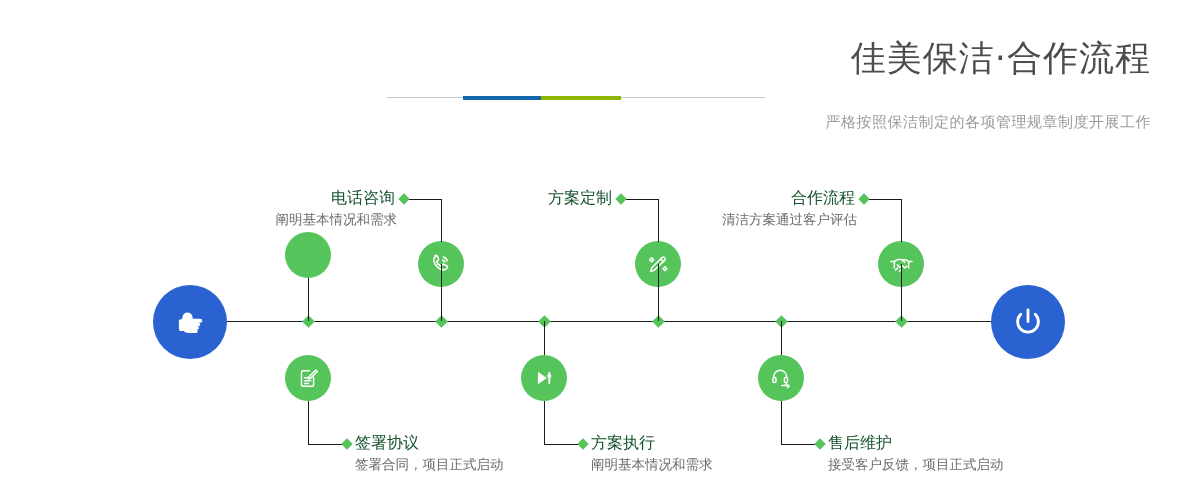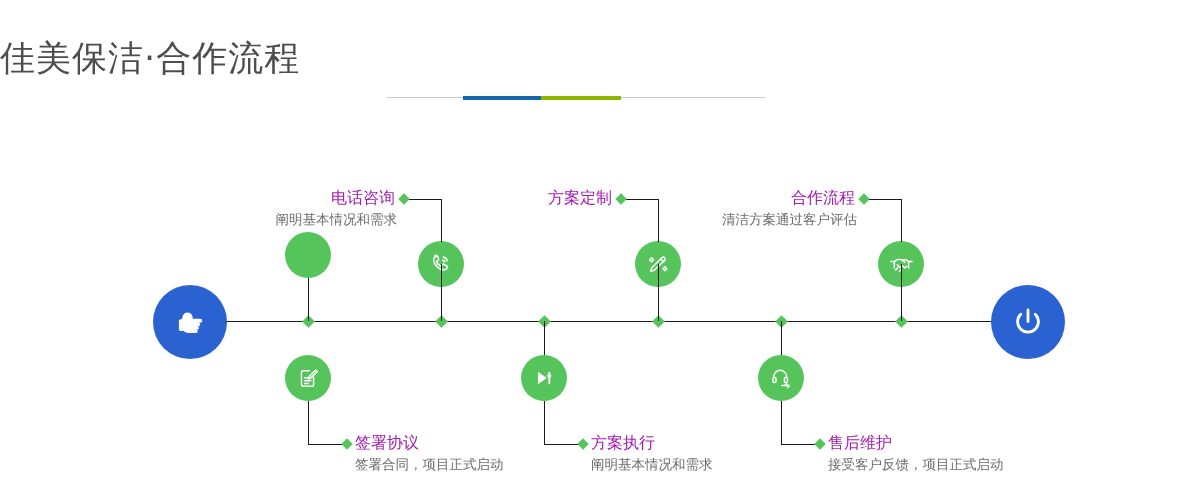--- a/index.html
+++ b/index.html
@@ -17,21 +17,21 @@
     background: #ffffff;
     overflow: hidden;
   }
 
   
   .hdr {
     position: absolute;
     left: 0;
     top: 36px;
     width: 1151px;
-    text-align: left;
+    text-align: right;
   }
   .hdr-title {
     font-size: 35px;
     line-height: 44px;
     color: #4d4d4d;
     letter-spacing: 1px;
     font-weight: 400;
   }
   .hdr-rule {
     position: relative;
@@ -125,21 +125,21 @@
     background: #54c45b;
     transform: rotate(45deg);
     margin-top: -4px;
   }
 
   
   .lbl { position: absolute; white-space: nowrap; }
   .lbl .t {
     font-size: 16px;
     line-height: 22px;
-    color: #a21caf;
+    color: #14532d;
   }
   .lbl .s {
     font-size: 13.5px;
     line-height: 21px;
     color: #6b6b6b;
   }
   .lbl.up   { text-align: right; }
   .lbl.down { text-align: left; }
   .lbl.up .t { padding-right: 2px; }
 </style>
@@ -147,20 +147,21 @@
 <body>
 
 <div id="stage">
 
   <div class="hdr">
     <div class="hdr-title">佳美保洁·合作流程</div>
     <div class="hdr-rule">
       <div class="hdr-rule-blue"></div>
       <div class="hdr-rule-green"></div>
     </div>
+    <div class="hdr-sub">严格按照保洁制定的各项管理规章制度开展工作</div>
   </div>
 
   <div class="axis"></div>
 
   <div class="endcap start">
     <span>
       <svg width="38" height="38" viewBox="0 0 48 48" fill="#ffffff">
         <path d="M14.5 18.5c0-3.8 2.8-6.6 6.4-6.6 3.3 0 5.9 2.3 6.3 5.4l.3 2.6h9.1c1.6 0 2.9 1.1 2.9 2.5s-1.3 2.5-2.9 2.5h-2.2c1.4 0 2.5 1 2.5 2.3s-1.1 2.3-2.5 2.3h-1.4c1.3 0 2.3 1 2.3 2.2 0 1.2-1 2.2-2.3 2.2h-1.3c1.1 0 2 .9 2 2s-.9 2-2 2h-9.4c-4.8 0-8.3-3.3-8.3-8.1v-11.3z"></path>
         <path d="M12.2 20.6h3.6v14.9h-3.6c-1.2 0-2.2-1-2.2-2.2v-10.5c0-1.2 1-2.2 2.2-2.2z"></path>
       </svg>

